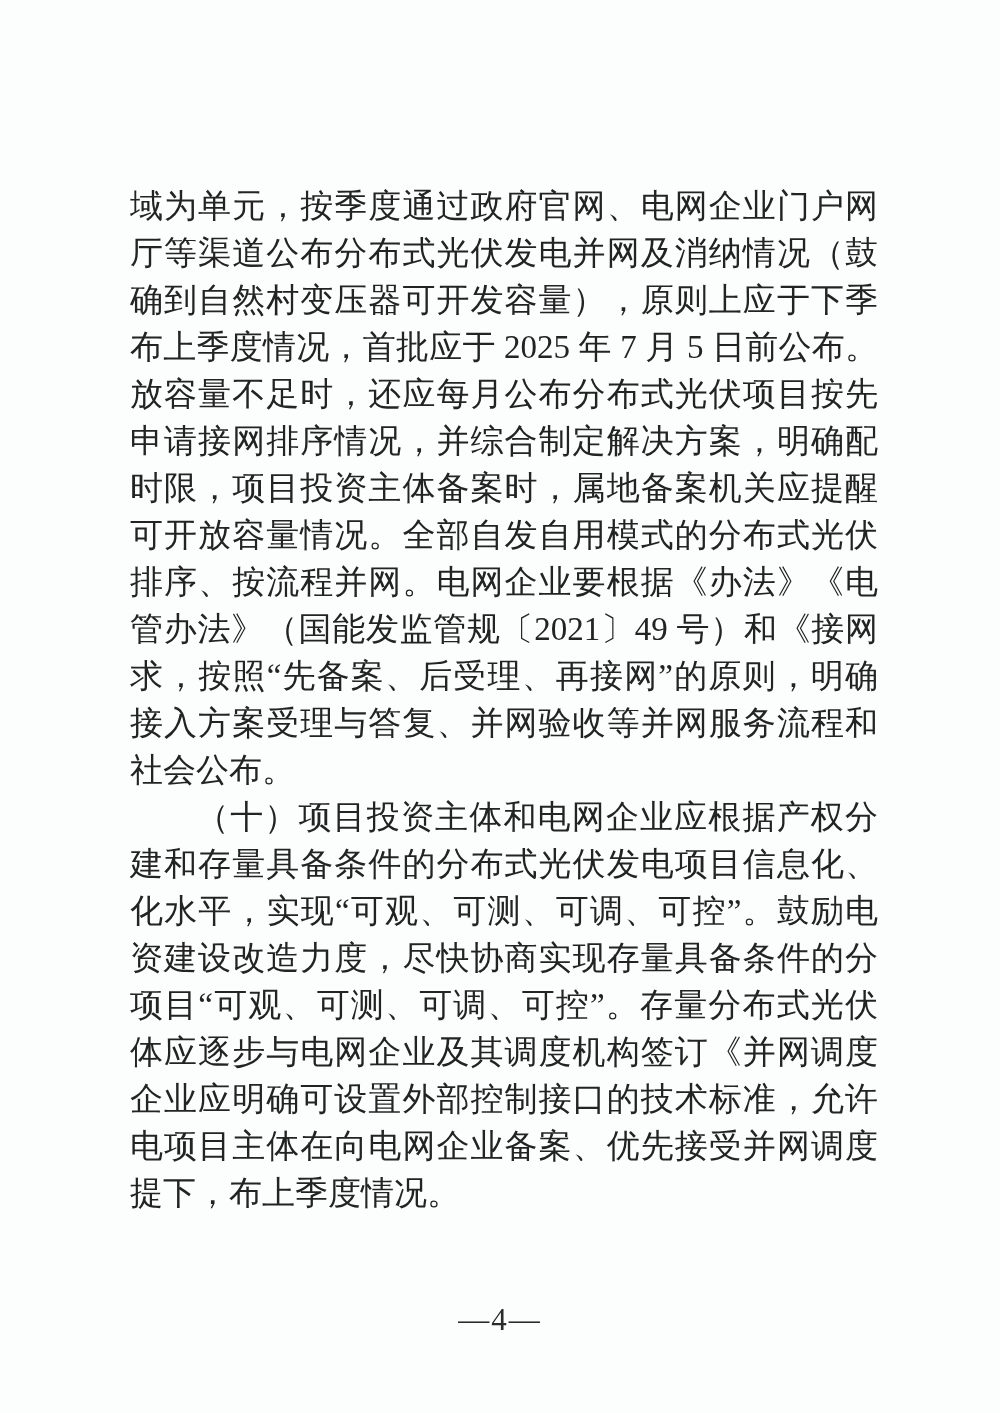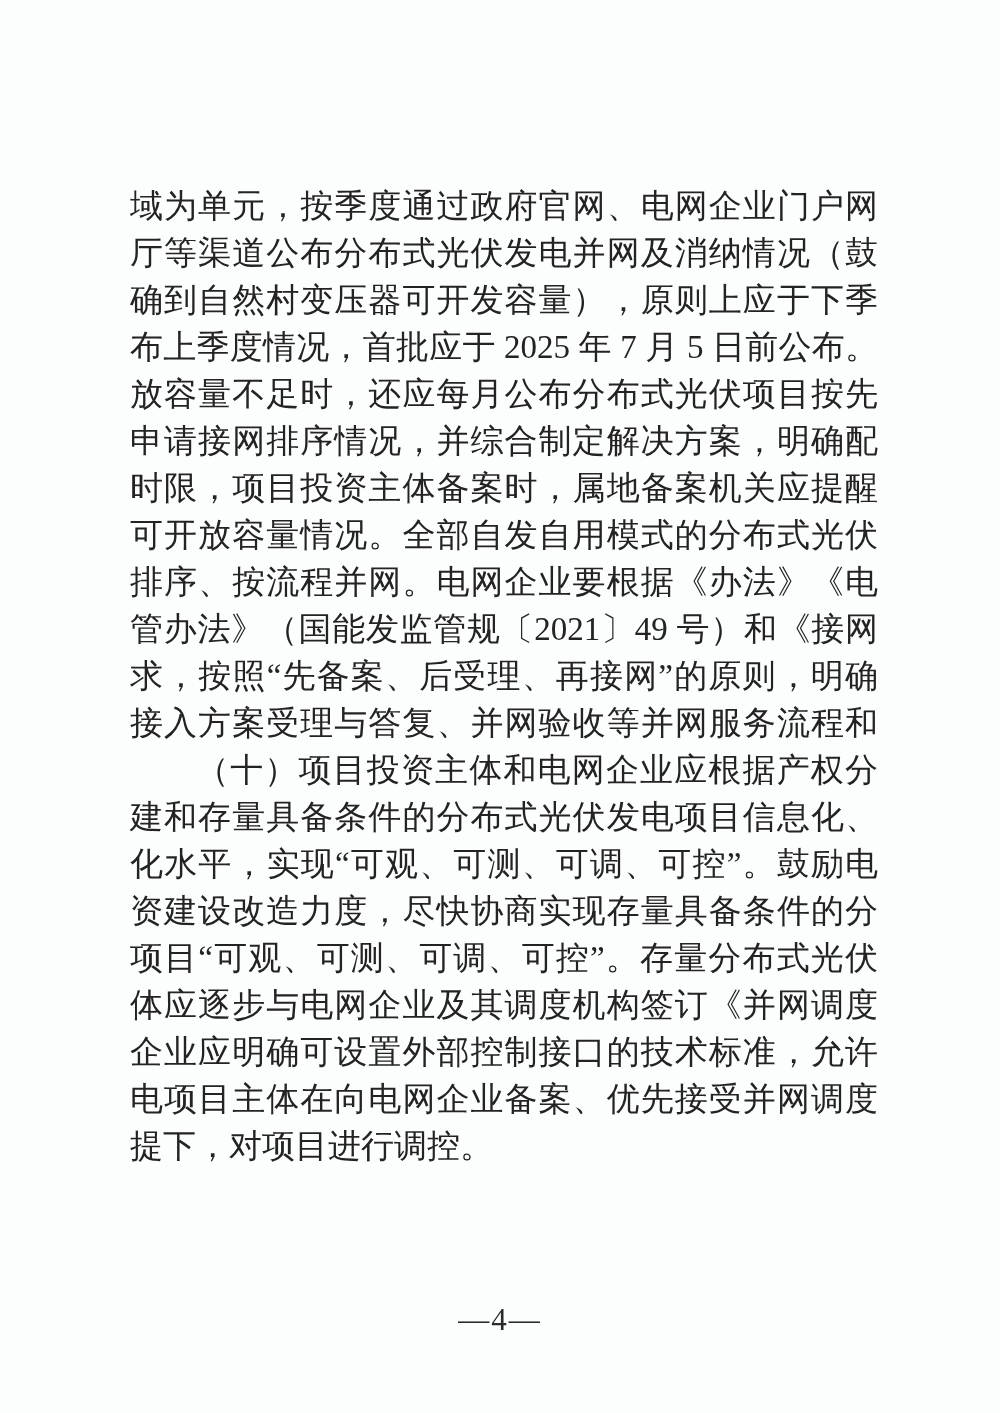--- a/index.html
+++ b/index.html
@@ -60,26 +60,27 @@
     <div class="line">确到自然村变压器可开发容量），原则上应于下季度前 5 日内公</div>
     <div class="line">布上季度情况，首批应于 2025 年 7 月 5 日前公布。当电网可开</div>
     <div class="line">放容量不足时，还应每月公布分布式光伏项目按先到先得原则的</div>
     <div class="line">申请接网排序情况，并综合制定解决方案，明确配电网改造完成</div>
     <div class="line">时限，项目投资主体备案时，属地备案机关应提醒其关注该地区</div>
     <div class="line">可开放容量情况。全部自发自用模式的分布式光伏发电项目无需</div>
     <div class="line">排序、按流程并网。电网企业要根据《办法》《电网公平开放监</div>
     <div class="line">管办法》（国能发监管规〔2021〕49 号）和《接网消纳通知》要</div>
     <div class="line">求，按照“先备案、后受理、再接网”的原则，明确接网申请、</div>
     <div class="line">接入方案受理与答复、并网验收等并网服务流程和时间期限并向</div>
+    <div class="line para-last">社会公布。</div>
 
     <div class="line para-indent">（十）项目投资主体和电网企业应根据产权分界点，提升新</div>
     <div class="line">建和存量具备条件的分布式光伏发电项目信息化、数字化、智能</div>
     <div class="line">化水平，实现“可观、可测、可调、可控”。鼓励电网企业加大投</div>
     <div class="line">资建设改造力度，尽快协商实现存量具备条件的分布式光伏发电</div>
     <div class="line">项目“可观、可测、可调、可控”。存量分布式光伏发电项目主</div>
     <div class="line">体应逐步与电网企业及其调度机构签订《并网调度协议》。电网</div>
     <div class="line">企业应明确可设置外部控制接口的技术标准，允许分布式光伏发</div>
     <div class="line">电项目主体在向电网企业备案、优先接受并网调度运行管理的前</div>
-    <div class="line para-last">提下，对项目进行调控。</div>
+    <div class="line para-last">提下，布上季度情况。</div>
   </div>
 
   <div class="page-number">—4—</div>
 </div>
 
 </body></html>

